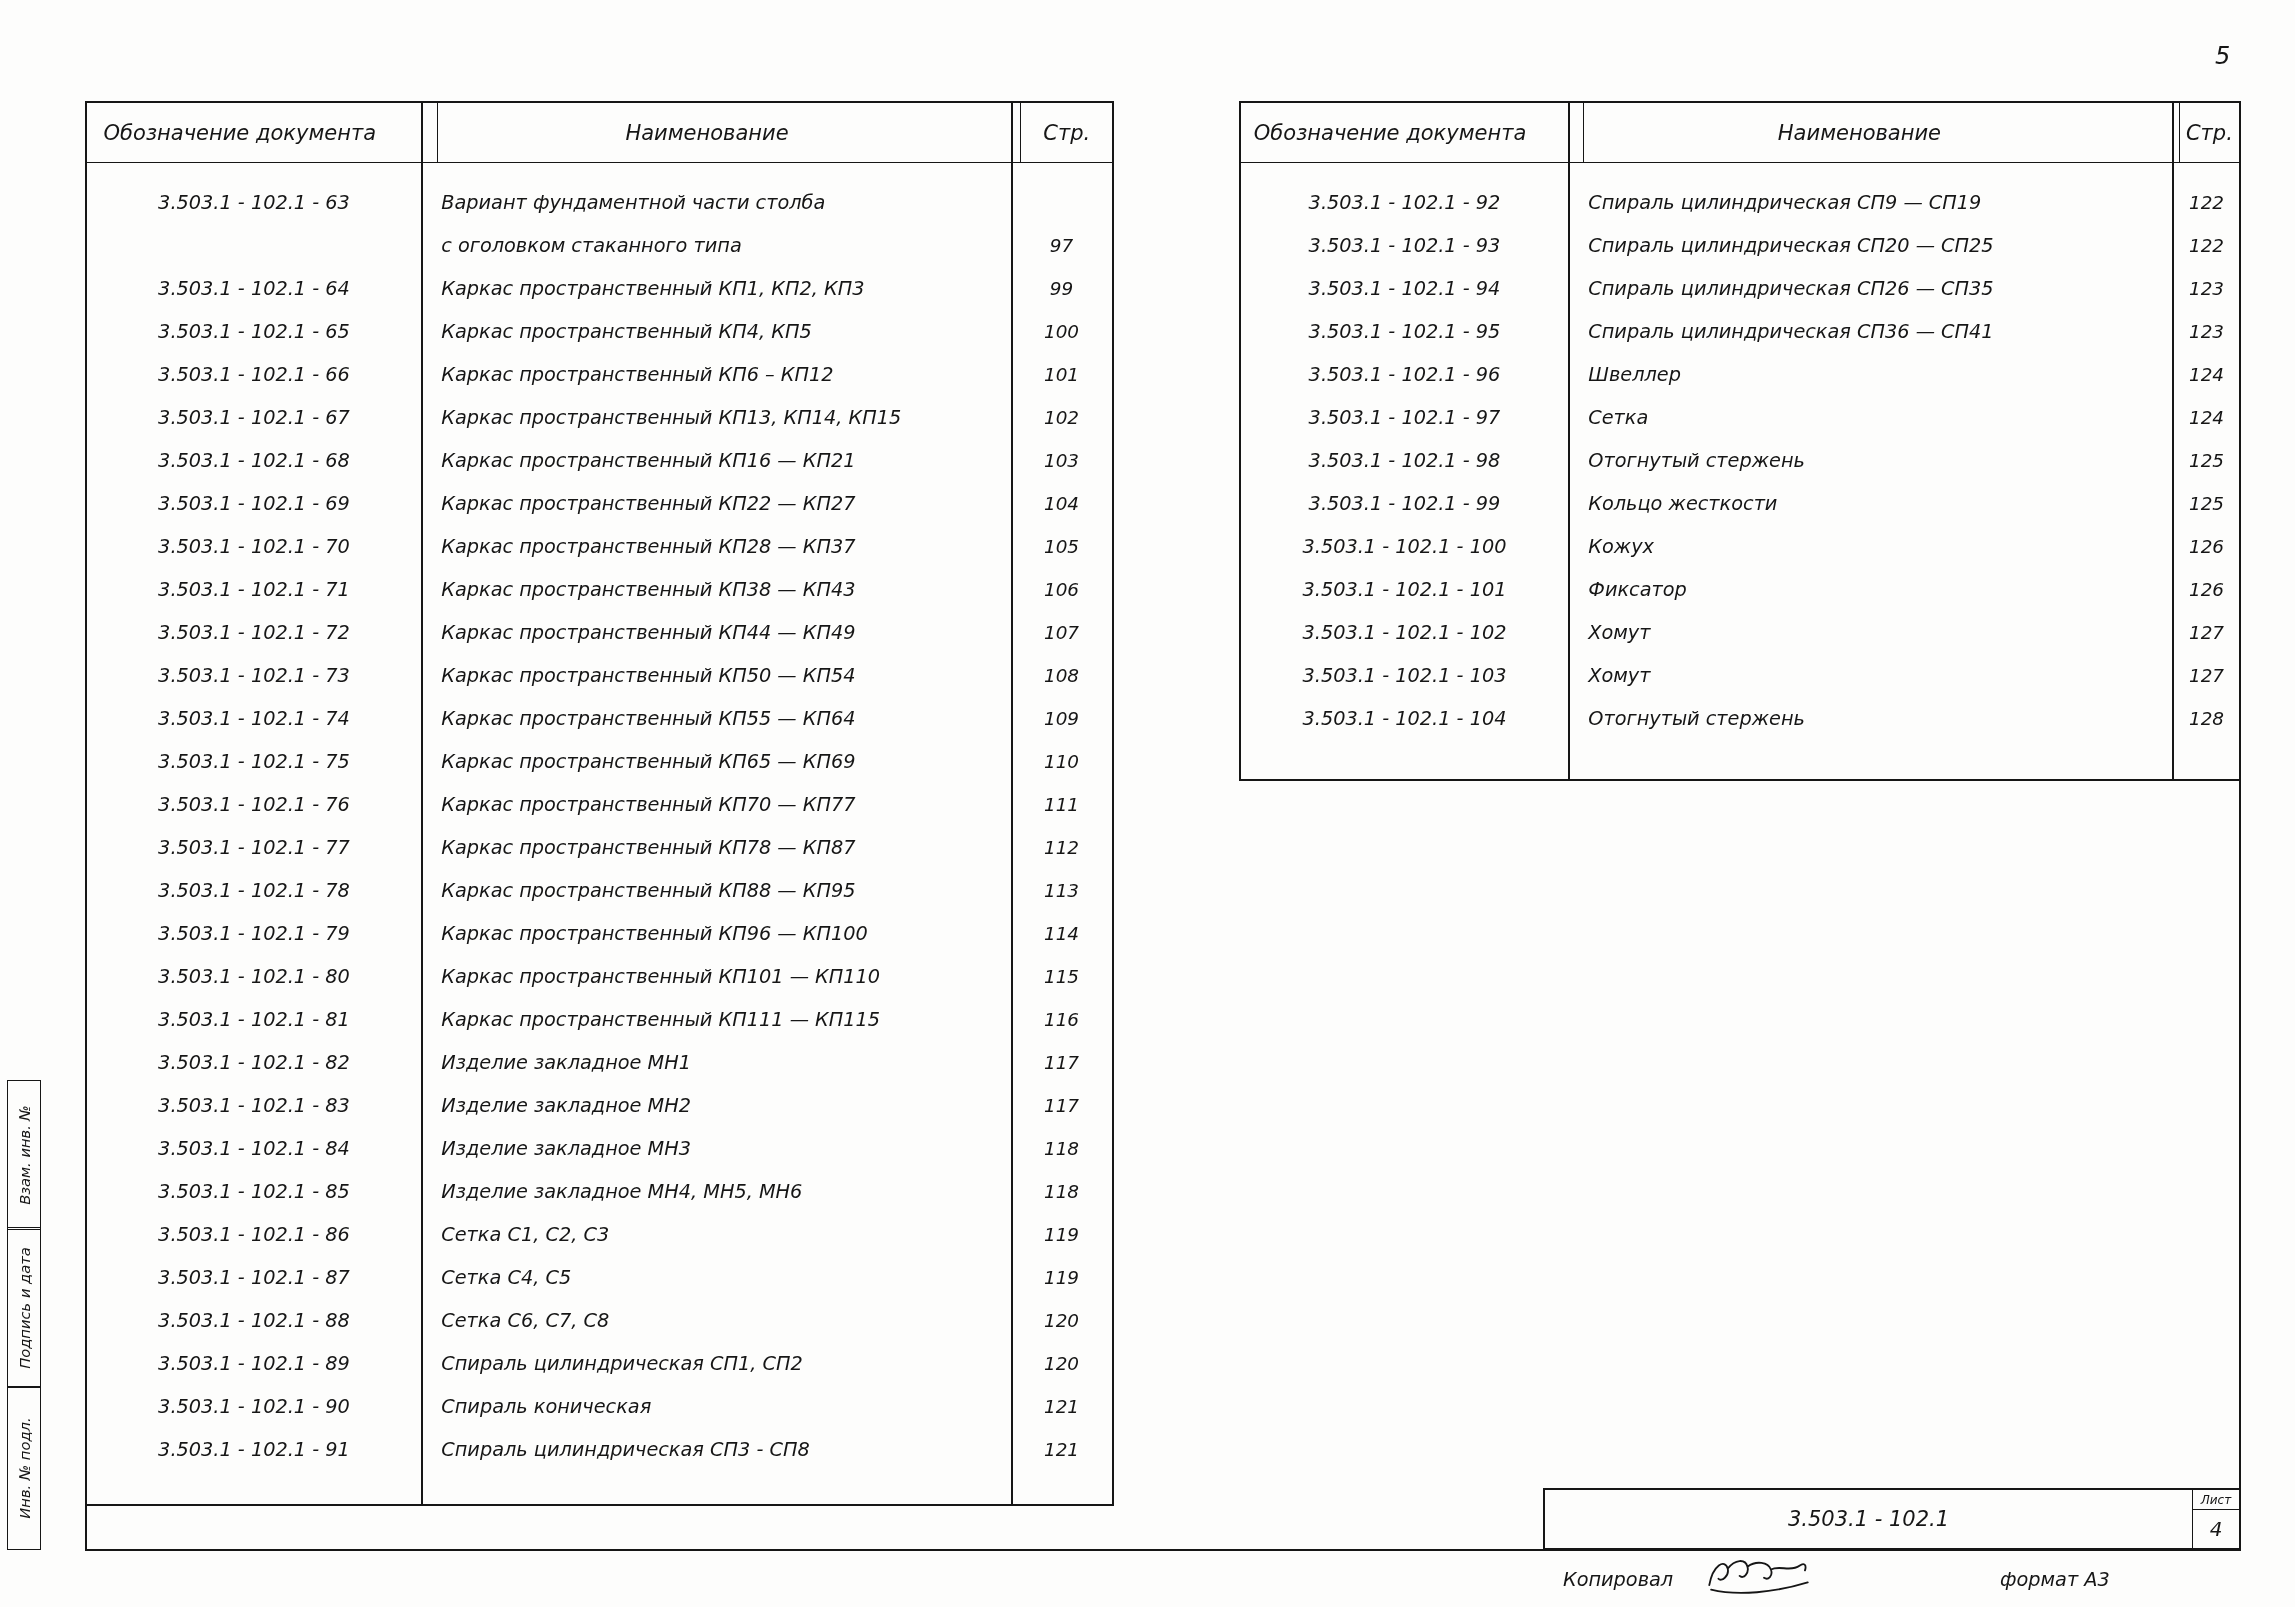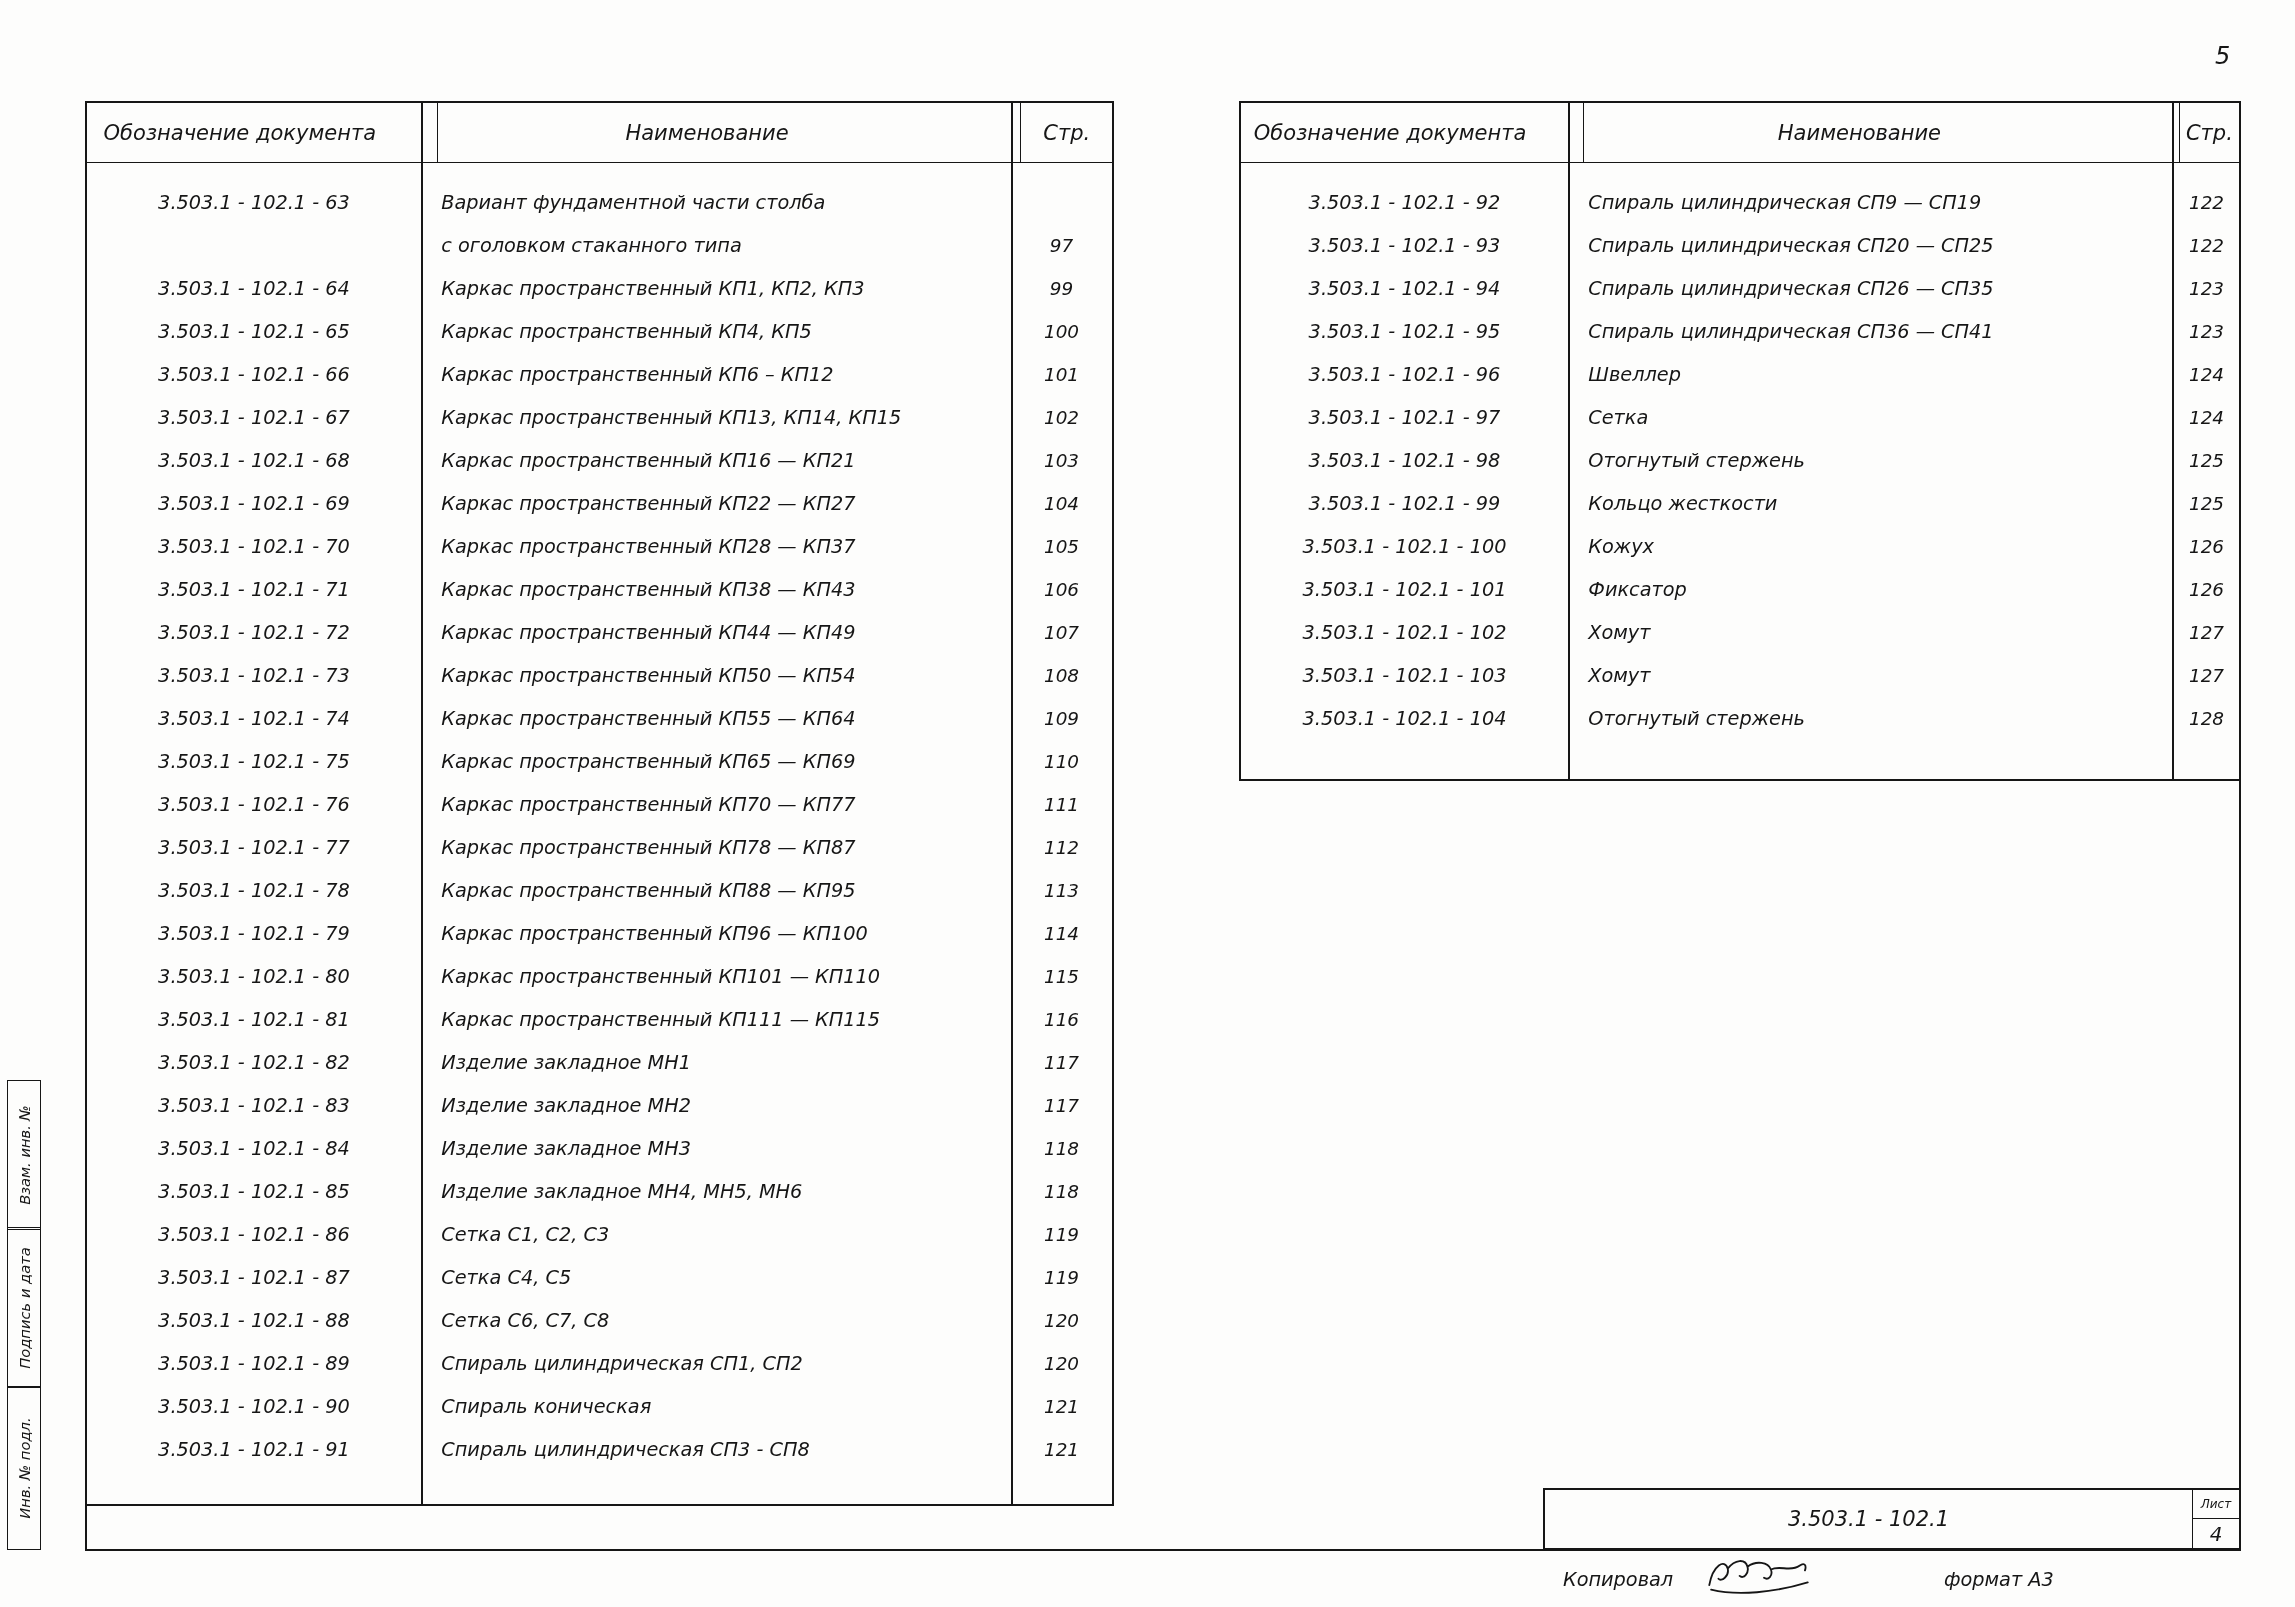--- a/index.html
+++ b/index.html
@@ -72,31 +72,31 @@
     border: 2.3px solid #161616; display: flex;
   }
   .title-block .tb-main {
     flex: 1; display: flex; align-items: center; justify-content: center;
     font-size: 21px; font-style: italic;
   }
   .title-block .tb-sheet {
     width: 47px; border-left: 1.8px solid #161616; display: flex; flex-direction: column;
   }
   .tb-sheet .tb-sheet-label {
-    height: 29px; border-bottom: 1.4px solid #161616;
+    height: 20px; border-bottom: 1.4px solid #161616;
     display: flex; align-items: center; justify-content: center;
     font-size: 12px; font-style: italic;
   }
   .tb-sheet .tb-sheet-value {
     flex: 1; display: flex; align-items: center; justify-content: center;
     font-size: 20px; font-style: italic;
   }
 
   .footer-copy  { position: absolute; left: 1563px; top: 1568px; font-size: 19.3px; font-style: italic; }
-  .footer-format{ position: absolute; left: 1944px; top: 1568px; font-size: 19.3px; font-style: italic; }
+  .footer-format{ position: absolute; left: 2000px; top: 1568px; font-size: 19.3px; font-style: italic; }
   .signature { position: absolute; left: 1701px; top: 1552px; }
 
   .strip-cell {
     position: absolute; left: 7.4px; width: 34px;
     border: 1.8px solid #161616; background: transparent;
   }
   .strip-cell span {
     position: absolute; left: 50%; top: 50%;
     transform: translate(-50%, -50%) rotate(-90deg);
     white-space: nowrap; font-size: 14.7px; font-style: italic;

